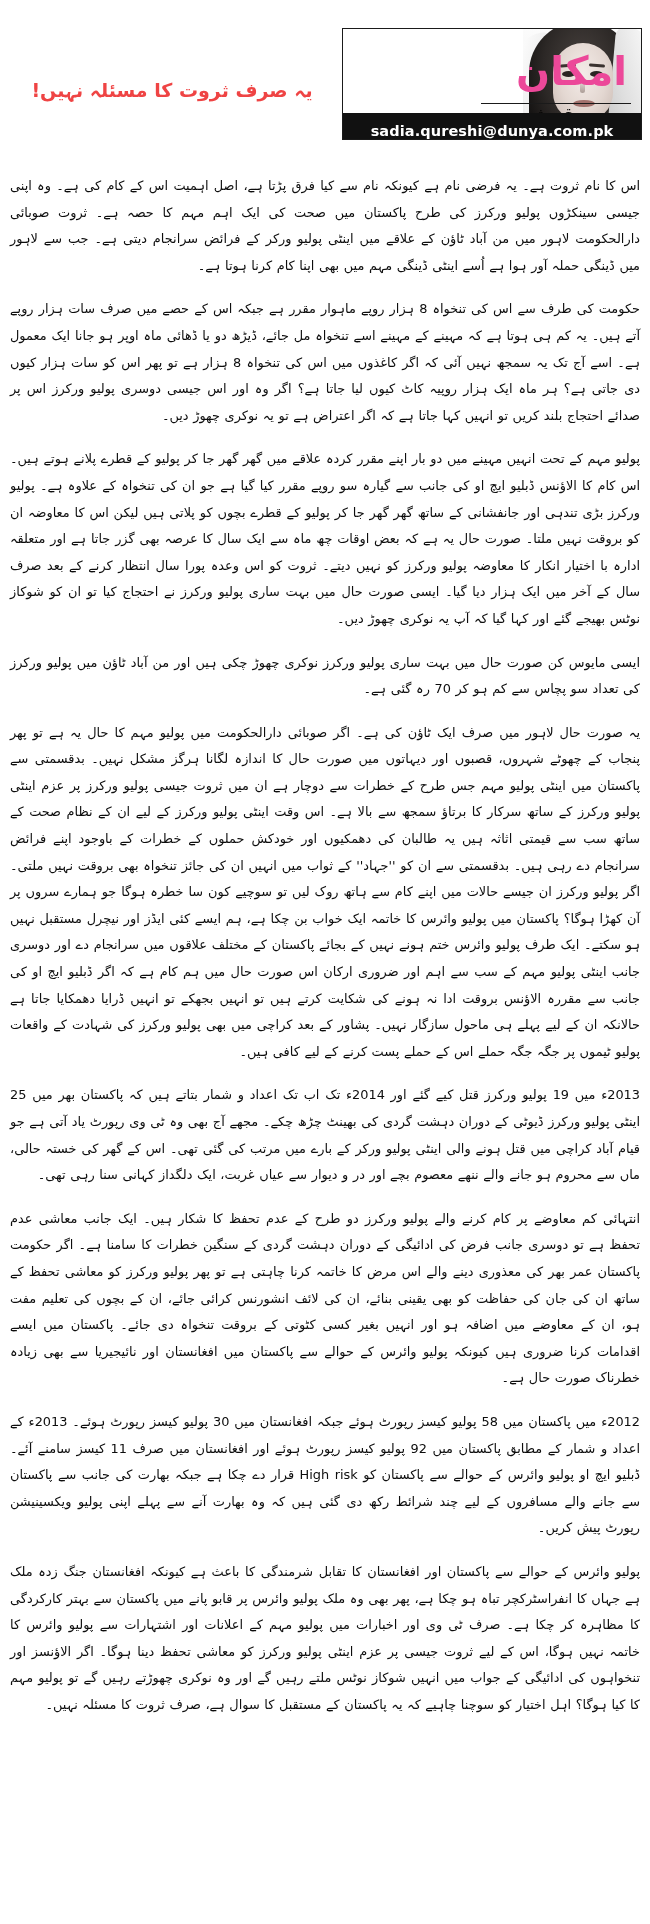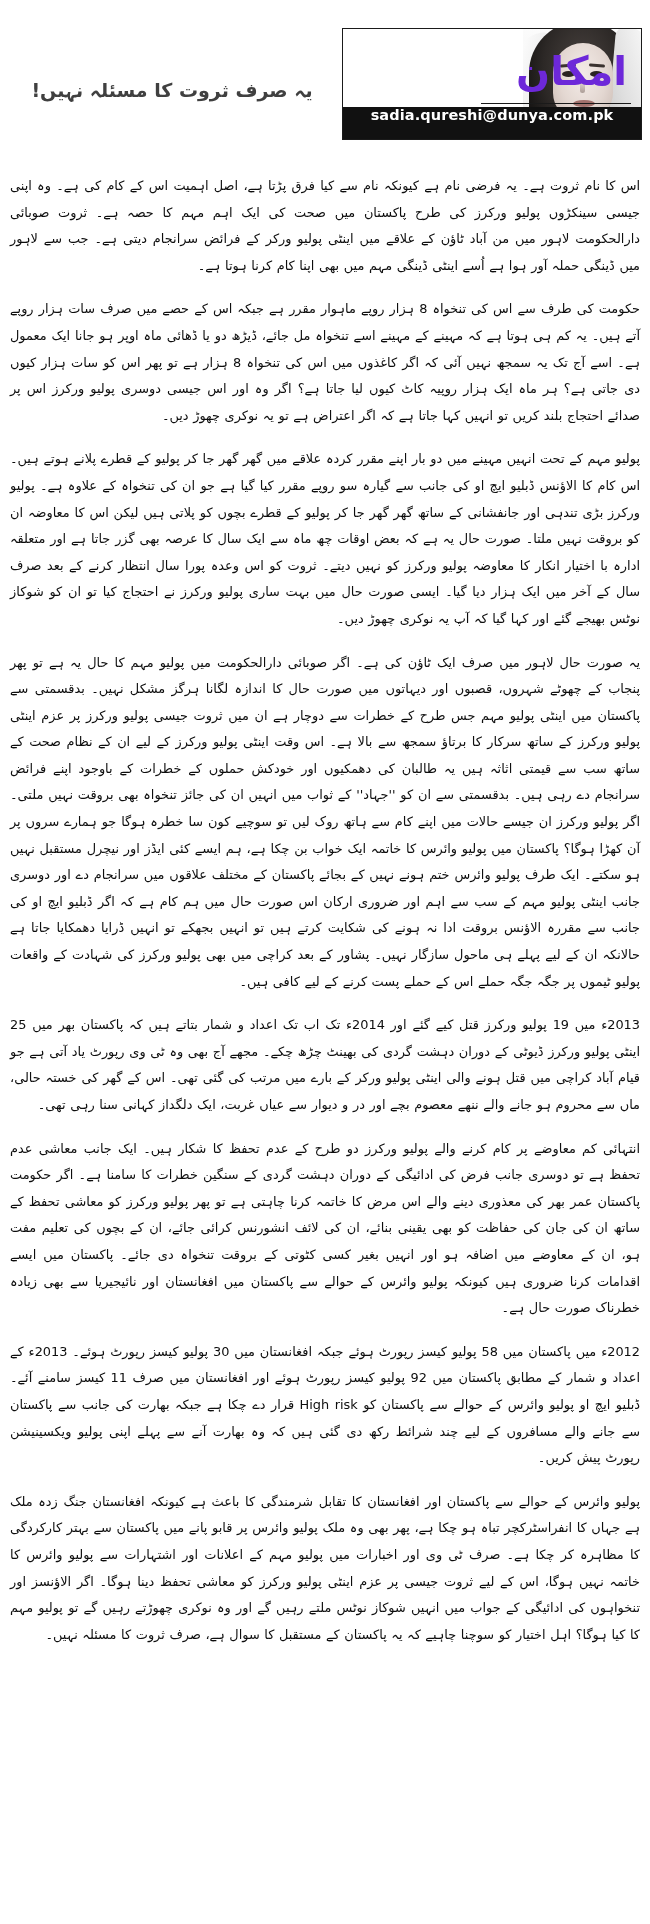--- a/index.html
+++ b/index.html
@@ -51,21 +51,21 @@
   }
 
   .column-name {
     position: absolute;
     right: 14px;
     top: 22px;
     font-family: "DejaVu Sans", "Liberation Sans", sans-serif;
     font-size: 40px;
     font-weight: 700;
     line-height: 1;
-    color: #6d28d9;
+    color: #ec4899;
     letter-spacing: -1px;
     direction: rtl;
     z-index: 3;
   }
 
   .author-rule {
     position: absolute;
     right: 10px;
     top: 74px;
     width: 150px;
@@ -84,24 +84,24 @@
     color: #000000;
     direction: rtl;
     z-index: 3;
   }
 
   .email-bar {
     position: absolute;
     left: 0;
     right: 0;
     bottom: 0;
-    height: 32px;
+    height: 26px;
     background: #111111;
     display: flex;
-    align-items: flex-start;
+    align-items: flex-end;
     justify-content: center;
     z-index: 4;
   }
 
   .email-bar span {
     font-family: "DejaVu Sans", "Liberation Sans", sans-serif;
     font-size: 14.5px;
     font-weight: 700;
     color: #ffffff;
     letter-spacing: 0.1px;
@@ -191,21 +191,21 @@
     position: absolute;
     top: 78px;
     right: 318px;
     width: 320px;
     text-align: center;
   }
   .headline {
     font-family: "DejaVu Sans", "Liberation Sans", sans-serif;
     font-size: 19px;
     font-weight: 700;
-    color: #404040;
+    color: #ef4444;
     direction: rtl;
     line-height: 1.3;
     white-space: nowrap;
   }
 
   
   .article-body {
     position: absolute;
     top: 156px;
     left: 10px;
@@ -270,20 +270,21 @@
         </div>
 
       </div>
     </div>
   </div>
 
   <div class="article-body">
     <p class="para">اس کا نام ثروت ہے۔ یہ فرضی نام ہے کیونکہ نام سے کیا فرق پڑتا ہے، اصل اہمیت اس کے کام کی ہے۔ وہ اپنی جیسی سینکڑوں پولیو ورکرز کی طرح پاکستان میں صحت کی ایک اہم مہم کا حصہ ہے۔ ثروت صوبائی دارالحکومت لاہور میں من آباد ٹاؤن کے علاقے میں اینٹی پولیو ورکر کے فرائض سرانجام دیتی ہے۔ جب سے لاہور میں ڈینگی حملہ آور ہوا ہے اُسے اینٹی ڈینگی مہم میں بھی اپنا کام کرنا ہوتا ہے۔</p>
     <p class="para">حکومت کی طرف سے اس کی تنخواہ 8 ہزار روپے ماہوار مقرر ہے جبکہ اس کے حصے میں صرف سات ہزار روپے آتے ہیں۔ یہ کم ہی ہوتا ہے کہ مہینے کے مہینے اسے تنخواہ مل جائے، ڈیڑھ دو یا ڈھائی ماہ اوپر ہو جانا ایک معمول ہے۔ اسے آج تک یہ سمجھ نہیں آئی کہ اگر کاغذوں میں اس کی تنخواہ 8 ہزار ہے تو پھر اس کو سات ہزار کیوں دی جاتی ہے؟ ہر ماہ ایک ہزار روپیہ کاٹ کیوں لیا جاتا ہے؟ اگر وہ اور اس جیسی دوسری پولیو ورکرز اس پر صدائے احتجاج بلند کریں تو انہیں کہا جاتا ہے کہ اگر اعتراض ہے تو یہ نوکری چھوڑ دیں۔</p>
     <p class="para">پولیو مہم کے تحت انہیں مہینے میں دو بار اپنے مقرر کردہ علاقے میں گھر گھر جا کر پولیو کے قطرے پلانے ہوتے ہیں۔ اس کام کا الاؤنس ڈبلیو ایچ او کی جانب سے گیارہ سو روپے مقرر کیا گیا ہے جو ان کی تنخواہ کے علاوہ ہے۔ پولیو ورکرز بڑی تندہی اور جانفشانی کے ساتھ گھر گھر جا کر پولیو کے قطرے بچوں کو پلاتی ہیں لیکن اس کا معاوضہ ان کو بروقت نہیں ملتا۔ صورت حال یہ ہے کہ بعض اوقات چھ ماہ سے ایک سال کا عرصہ بھی گزر جاتا ہے اور متعلقہ ادارہ با اختیار انکار کا معاوضہ پولیو ورکرز کو نہیں دیتے۔ ثروت کو اس وعدہ پورا سال انتظار کرنے کے بعد صرف سال کے آخر میں ایک ہزار دیا گیا۔ ایسی صورت حال میں بہت ساری پولیو ورکرز نے احتجاج کیا تو ان کو شوکاز نوٹس بھیجے گئے اور کہا گیا کہ آپ یہ نوکری چھوڑ دیں۔</p>
+    <p class="para">ایسی مایوس کن صورت حال میں بہت ساری پولیو ورکرز نوکری چھوڑ چکی ہیں اور من آباد ٹاؤن میں پولیو ورکرز کی تعداد سو پچاس سے کم ہو کر 70 رہ گئی ہے۔</p>
     <p class="para">یہ صورت حال لاہور میں صرف ایک ٹاؤن کی ہے۔ اگر صوبائی دارالحکومت میں پولیو مہم کا حال یہ ہے تو پھر پنجاب کے چھوٹے شہروں، قصبوں اور دیہاتوں میں صورت حال کا اندازہ لگانا ہرگز مشکل نہیں۔ بدقسمتی سے پاکستان میں اینٹی پولیو مہم جس طرح کے خطرات سے دوچار ہے ان میں ثروت جیسی پولیو ورکرز پر عزم اینٹی پولیو ورکرز کے ساتھ سرکار کا برتاؤ سمجھ سے بالا ہے۔ اس وقت اینٹی پولیو ورکرز کے لیے ان کے نظام صحت کے ساتھ سب سے قیمتی اثاثہ ہیں یہ طالبان کی دھمکیوں اور خودکش حملوں کے خطرات کے باوجود اپنے فرائض سرانجام دے رہی ہیں۔ بدقسمتی سے ان کو ''جہاد'' کے ثواب میں انہیں ان کی جائز تنخواہ بھی بروقت نہیں ملتی۔ اگر پولیو ورکرز ان جیسے حالات میں اپنے کام سے ہاتھ روک لیں تو سوچیے کون سا خطرہ ہوگا جو ہمارے سروں پر آن کھڑا ہوگا؟ پاکستان میں پولیو وائرس کا خاتمہ ایک خواب بن چکا ہے، ہم ایسے کئی ایڈز اور نیچرل مستقبل نہیں ہو سکتے۔ ایک طرف پولیو وائرس ختم ہونے نہیں کے بجائے پاکستان کے مختلف علاقوں میں سرانجام دے اور دوسری جانب اینٹی پولیو مہم کے سب سے اہم اور ضروری ارکان اس صورت حال میں ہم کام ہے کہ اگر ڈبلیو ایچ او کی جانب سے مقررہ الاؤنس بروقت ادا نہ ہونے کی شکایت کرتے ہیں تو انہیں بجھکے تو انہیں ڈرایا دھمکایا جاتا ہے حالانکہ ان کے لیے پہلے ہی ماحول سازگار نہیں۔ پشاور کے بعد کراچی میں بھی پولیو ورکرز کی شہادت کے واقعات پولیو ٹیموں پر جگہ جگہ حملے اس کے حملے پست کرنے کے لیے کافی ہیں۔</p>
     <p class="para">2013ء میں 19 پولیو ورکرز قتل کیے گئے اور 2014ء تک اب تک اعداد و شمار بتاتے ہیں کہ پاکستان بھر میں 25 اینٹی پولیو ورکرز ڈیوٹی کے دوران دہشت گردی کی بھینٹ چڑھ چکے۔ مجھے آج بھی وہ ٹی وی رپورٹ یاد آتی ہے جو قیام آباد کراچی میں قتل ہونے والی اینٹی پولیو ورکر کے بارے میں مرتب کی گئی تھی۔ اس کے گھر کی خستہ حالی، ماں سے محروم ہو جانے والے ننھے معصوم بچے اور در و دیوار سے عیاں غربت، ایک دلگداز کہانی سنا رہی تھی۔</p>
     <p class="para">انتہائی کم معاوضے پر کام کرنے والے پولیو ورکرز دو طرح کے عدم تحفظ کا شکار ہیں۔ ایک جانب معاشی عدم تحفظ ہے تو دوسری جانب فرض کی ادائیگی کے دوران دہشت گردی کے سنگین خطرات کا سامنا ہے۔ اگر حکومت پاکستان عمر بھر کی معذوری دینے والے اس مرض کا خاتمہ کرنا چاہتی ہے تو پھر پولیو ورکرز کو معاشی تحفظ کے ساتھ ان کی جان کی حفاظت کو بھی یقینی بنائے، ان کی لائف انشورنس کرائی جائے، ان کے بچوں کی تعلیم مفت ہو، ان کے معاوضے میں اضافہ ہو اور انہیں بغیر کسی کٹوتی کے بروقت تنخواہ دی جائے۔ پاکستان میں ایسے اقدامات کرنا ضروری ہیں کیونکہ پولیو وائرس کے حوالے سے پاکستان میں افغانستان اور نائیجیریا سے بھی زیادہ خطرناک صورت حال ہے۔</p>
     <p class="para">2012ء میں پاکستان میں 58 پولیو کیسز رپورٹ ہوئے جبکہ افغانستان میں 30 پولیو کیسز رپورٹ ہوئے۔ 2013ء کے اعداد و شمار کے مطابق پاکستان میں 92 پولیو کیسز رپورٹ ہوئے اور افغانستان میں صرف 11 کیسز سامنے آئے۔ ڈبلیو ایچ او پولیو وائرس کے حوالے سے پاکستان کو High risk قرار دے چکا ہے جبکہ بھارت کی جانب سے پاکستان سے جانے والے مسافروں کے لیے چند شرائط رکھ دی گئی ہیں کہ وہ بھارت آنے سے پہلے اپنی پولیو ویکسینیشن رپورٹ پیش کریں۔</p>
     <p class="para last">پولیو وائرس کے حوالے سے پاکستان اور افغانستان کا تقابل شرمندگی کا باعث ہے کیونکہ افغانستان جنگ زدہ ملک ہے جہاں کا انفراسٹرکچر تباہ ہو چکا ہے، پھر بھی وہ ملک پولیو وائرس پر قابو پانے میں پاکستان سے بہتر کارکردگی کا مظاہرہ کر چکا ہے۔ صرف ٹی وی اور اخبارات میں پولیو مہم کے اعلانات اور اشتہارات سے پولیو وائرس کا خاتمہ نہیں ہوگا، اس کے لیے ثروت جیسی پر عزم اینٹی پولیو ورکرز کو معاشی تحفظ دینا ہوگا۔ اگر الاؤنسز اور تنخواہوں کی ادائیگی کے جواب میں انہیں شوکاز نوٹس ملتے رہیں گے اور وہ نوکری چھوڑتے رہیں گے تو پولیو مہم کا کیا ہوگا؟ اہل اختیار کو سوچنا چاہیے کہ یہ پاکستان کے مستقبل کا سوال ہے، صرف ثروت کا مسئلہ نہیں۔</p>
   </div>
 
 </div>
 
 </body></html>

